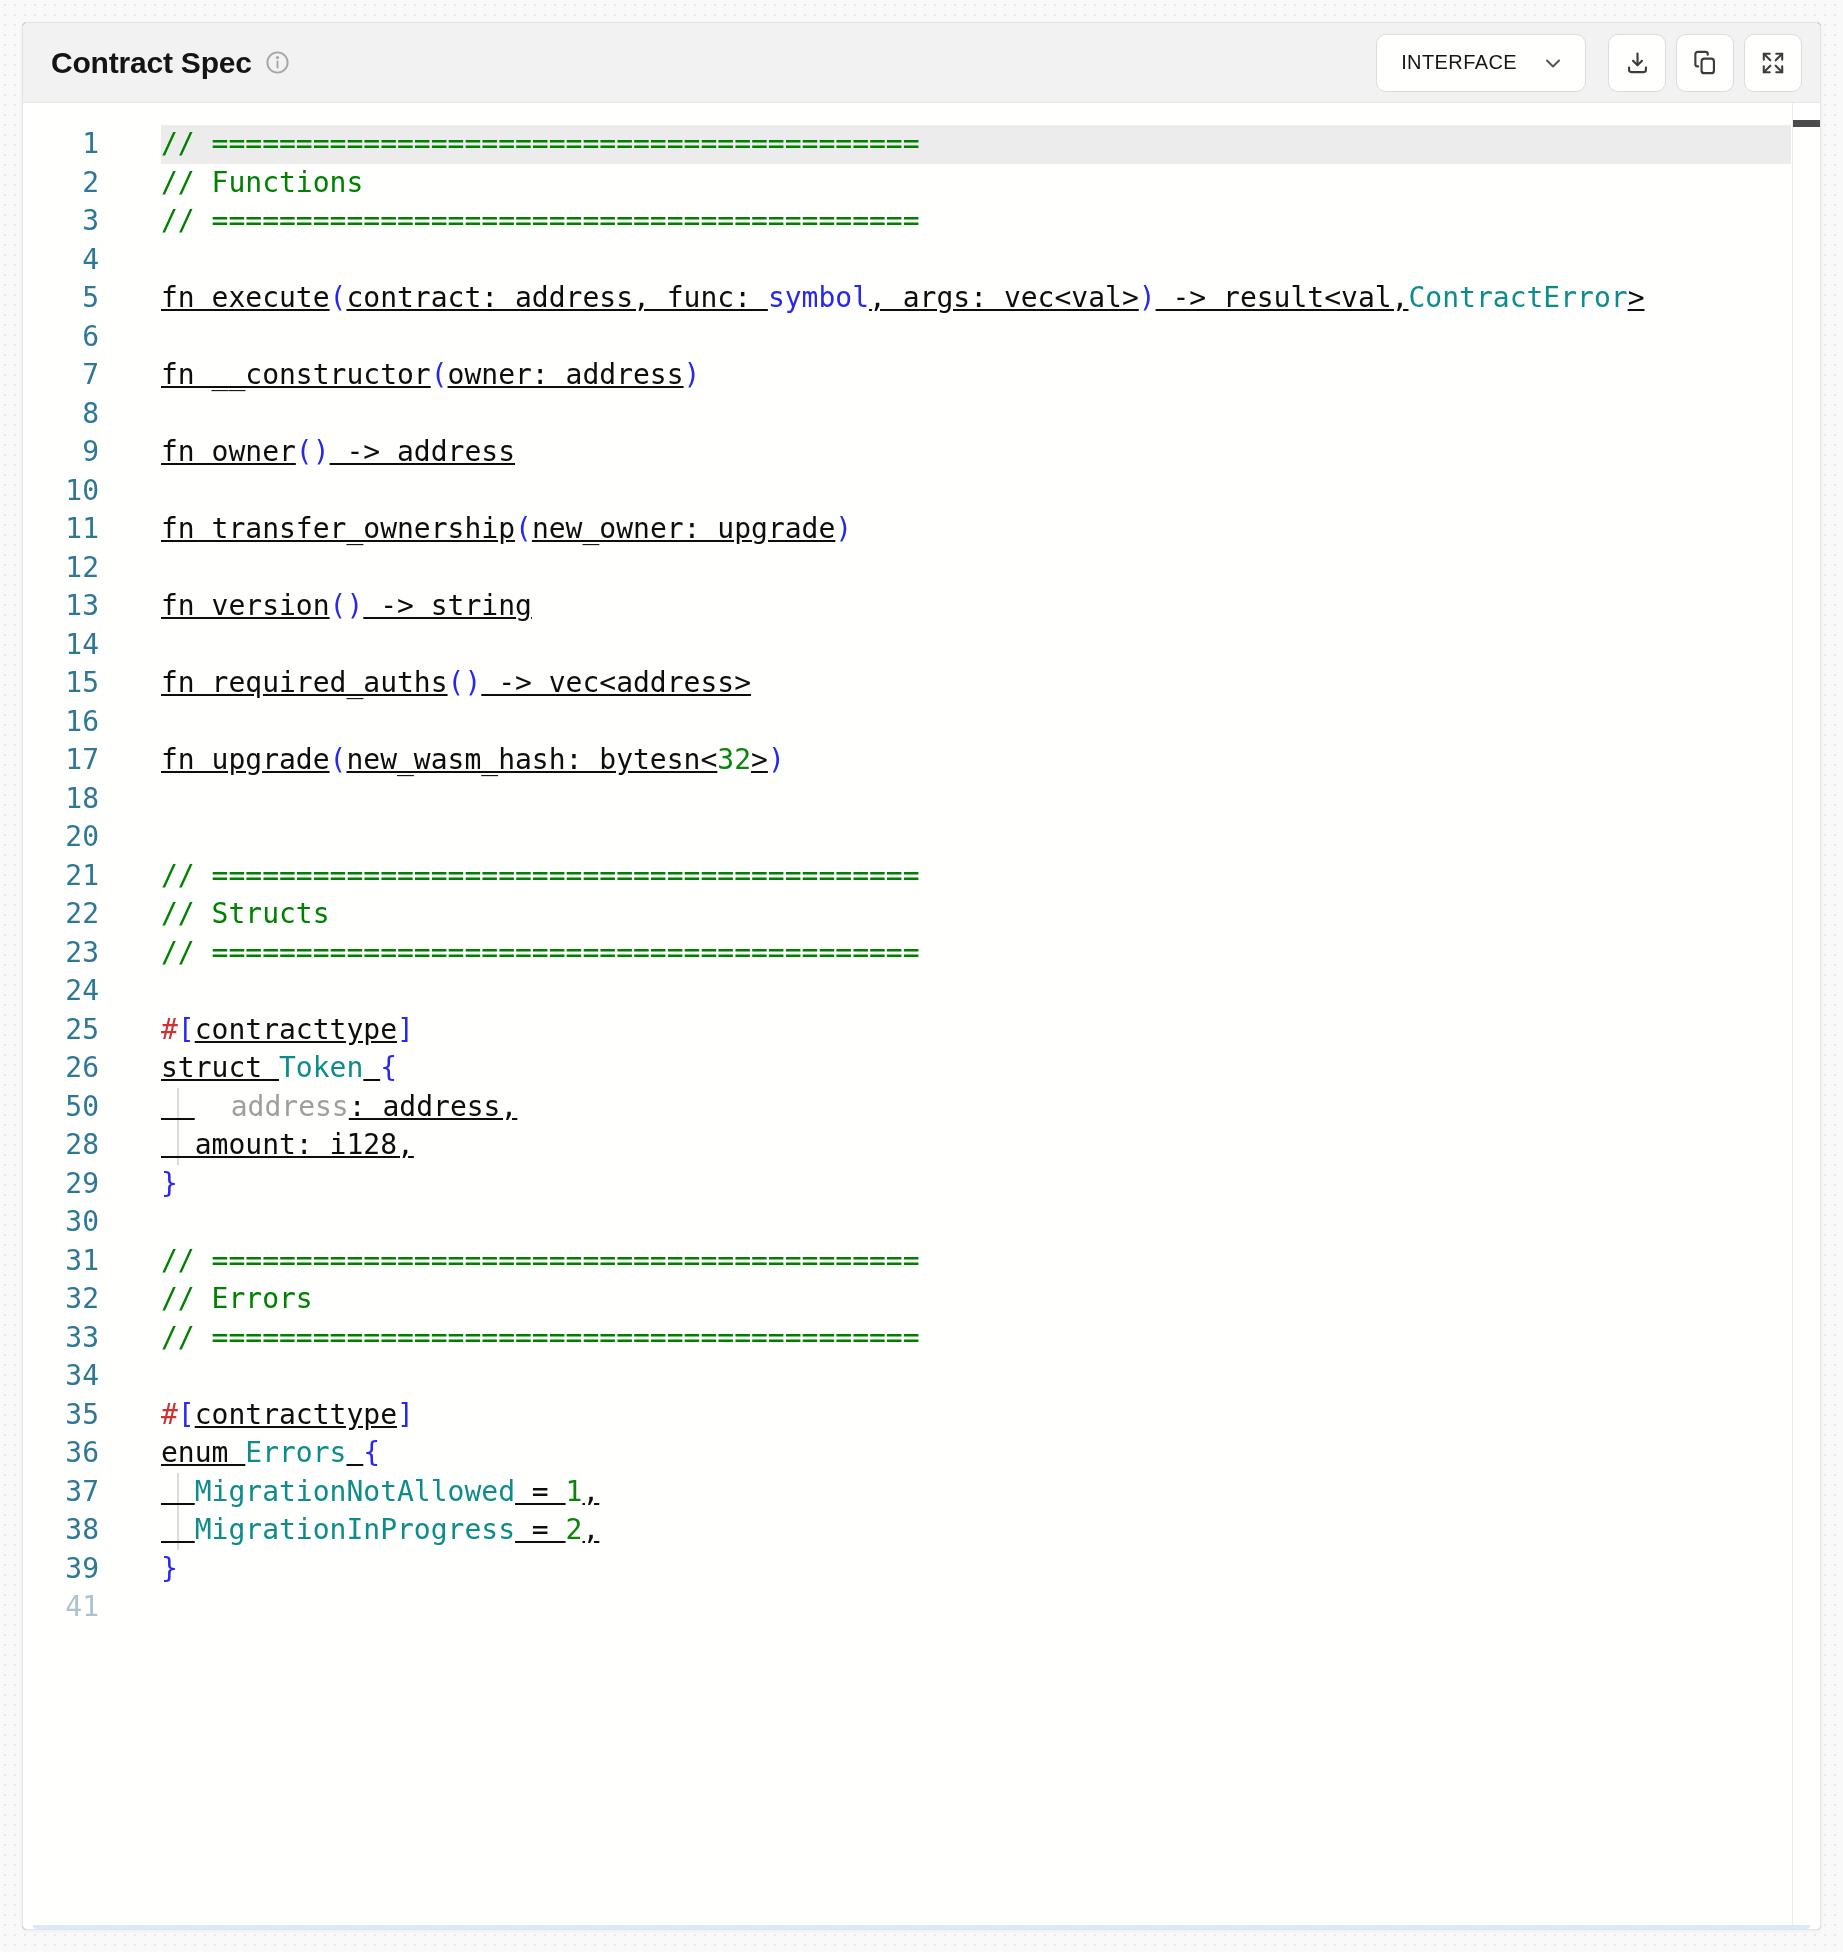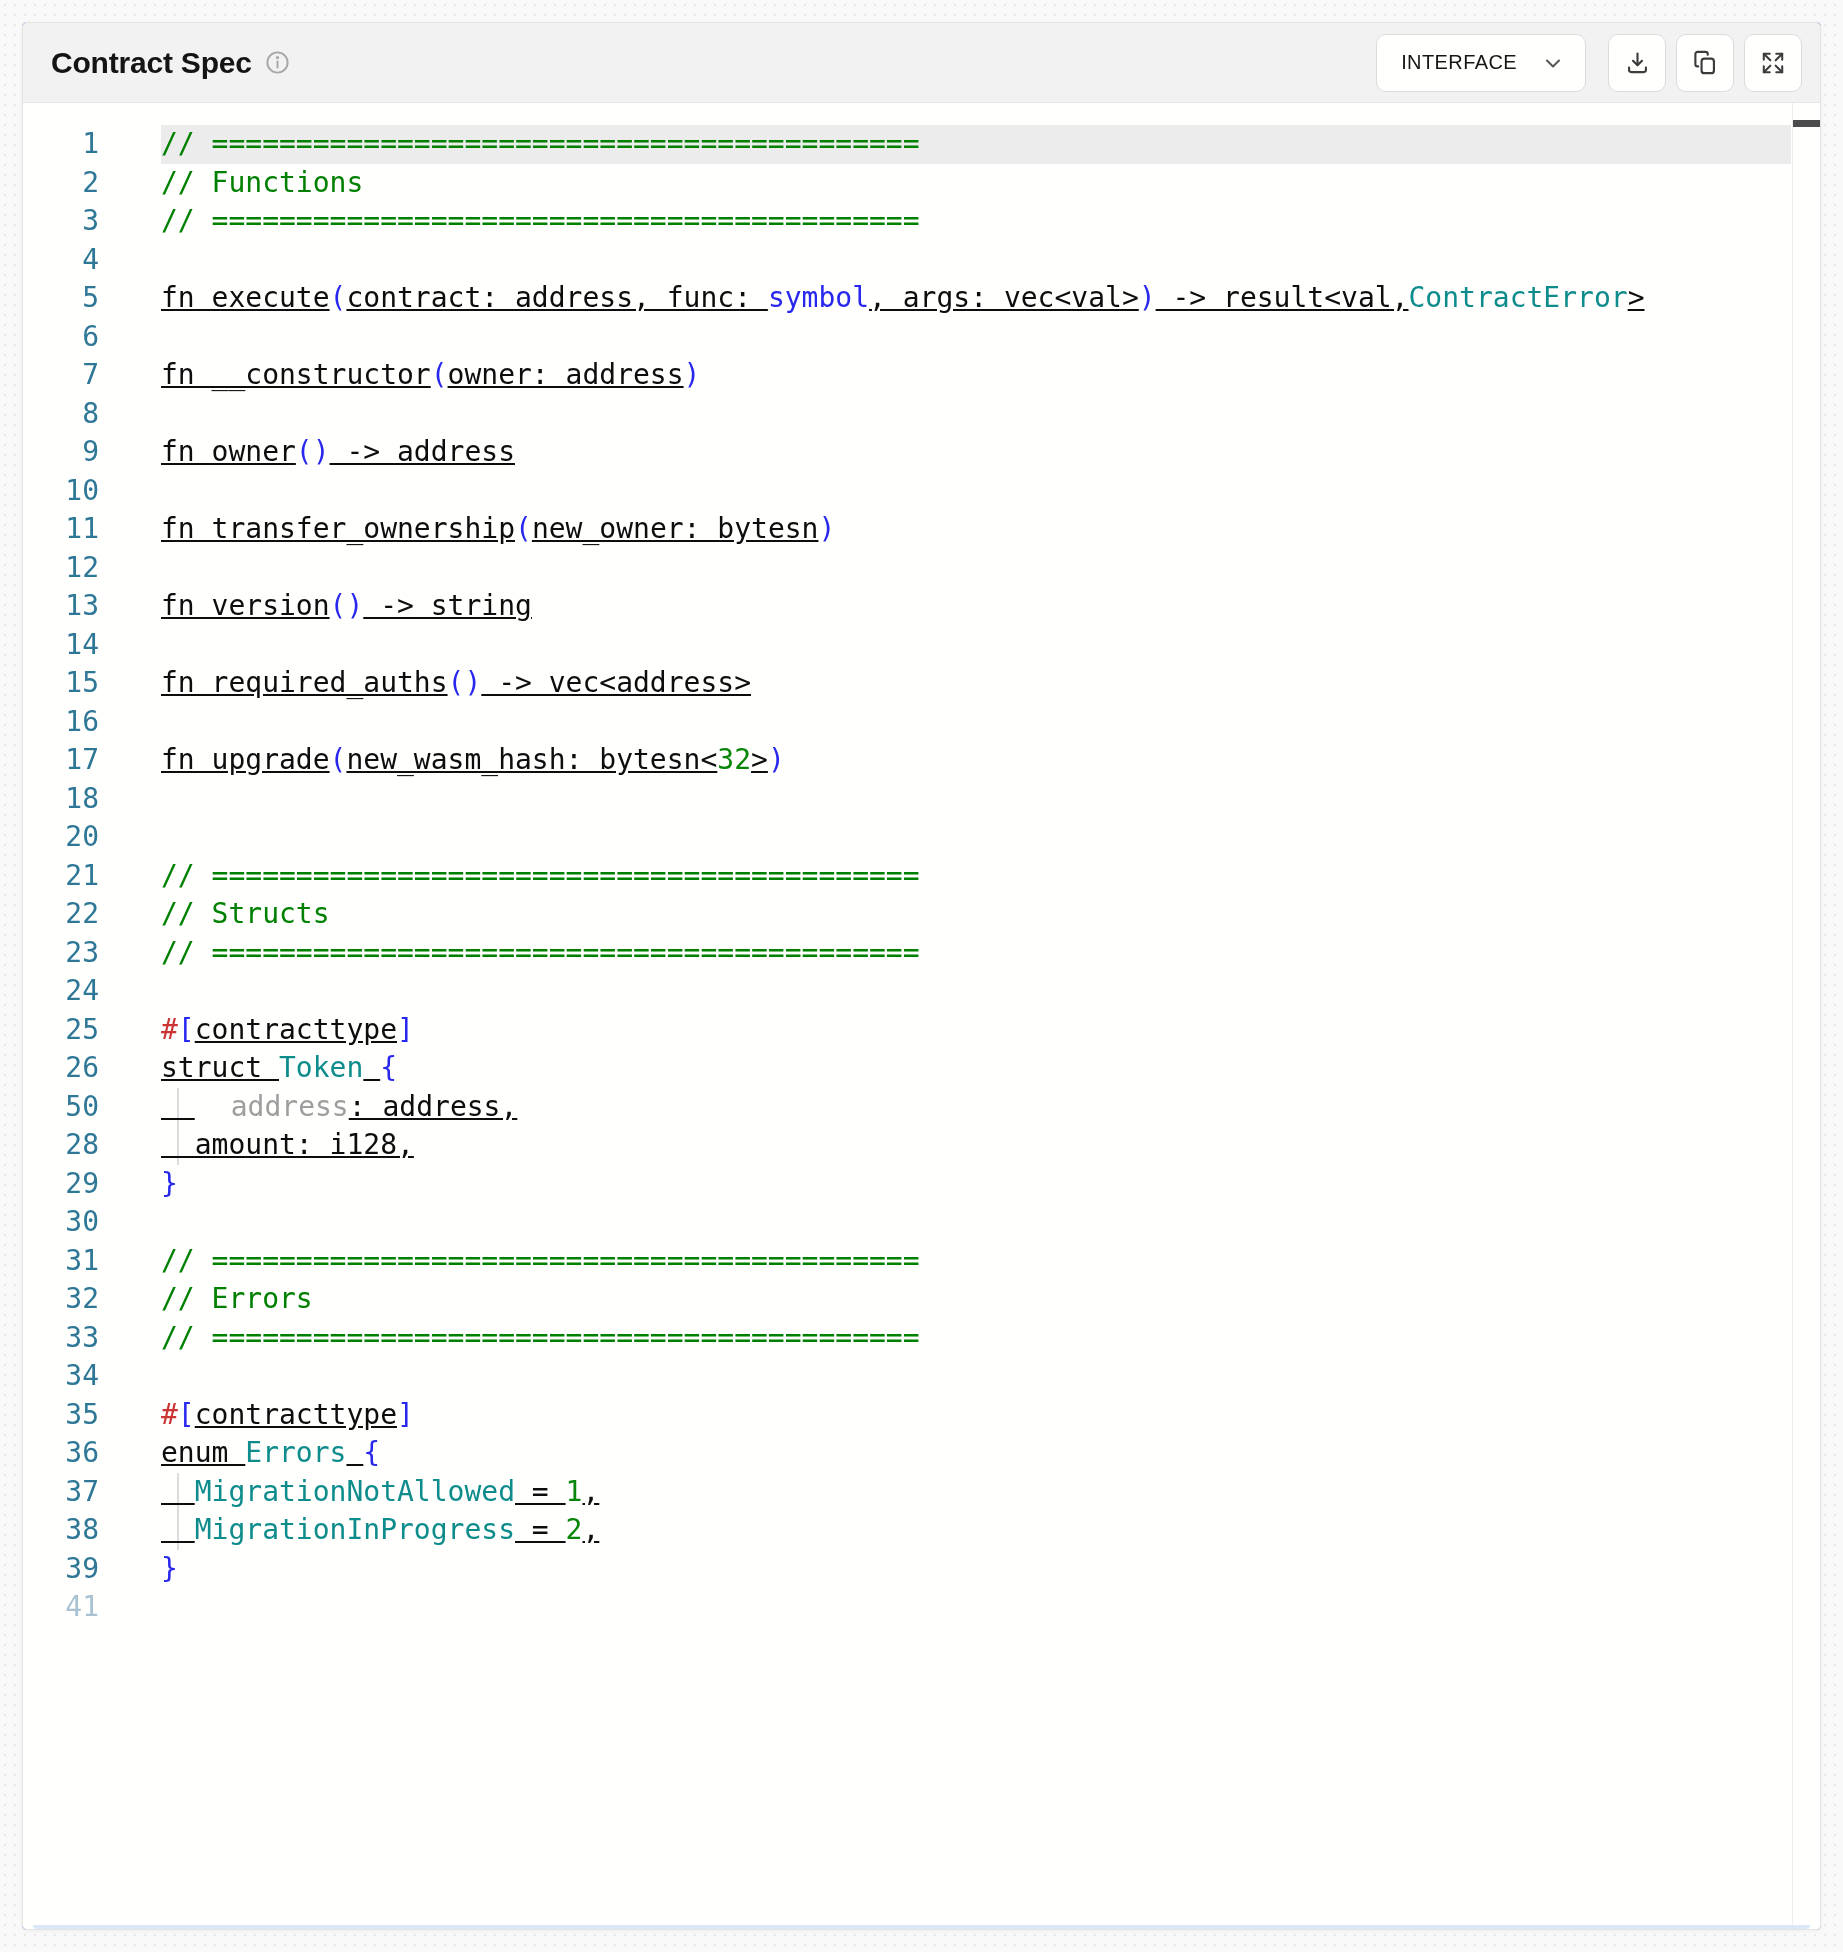--- a/index.html
+++ b/index.html
@@ -196,21 +196,21 @@
         <div class="line">
           <span class="ln">9</span>
           <div class="code"><span class="tok pln">fn owner</span><span class="tok blu">()</span><span class="tok pln"> -&gt; address</span></div>
         </div>
         <div class="line">
           <span class="ln">10</span>
           <div class="code"></div>
         </div>
         <div class="line">
           <span class="ln">11</span>
-          <div class="code"><span class="tok pln">fn transfer_ownership</span><span class="tok blu">(</span><span class="tok pln">new_owner: bytesn</span><span class="tok blu">)</span></div>
+          <div class="code"><span class="tok pln">fn transfer_ownership</span><span class="tok blu">(</span><span class="tok pln">new_owner: upgrade</span><span class="tok blu">)</span></div>
         </div>
         <div class="line">
           <span class="ln">12</span>
           <div class="code"></div>
         </div>
         <div class="line">
           <span class="ln">13</span>
           <div class="code"><span class="tok pln">fn version</span><span class="tok blu">()</span><span class="tok pln"> -&gt; string</span></div>
         </div>
         <div class="line">

